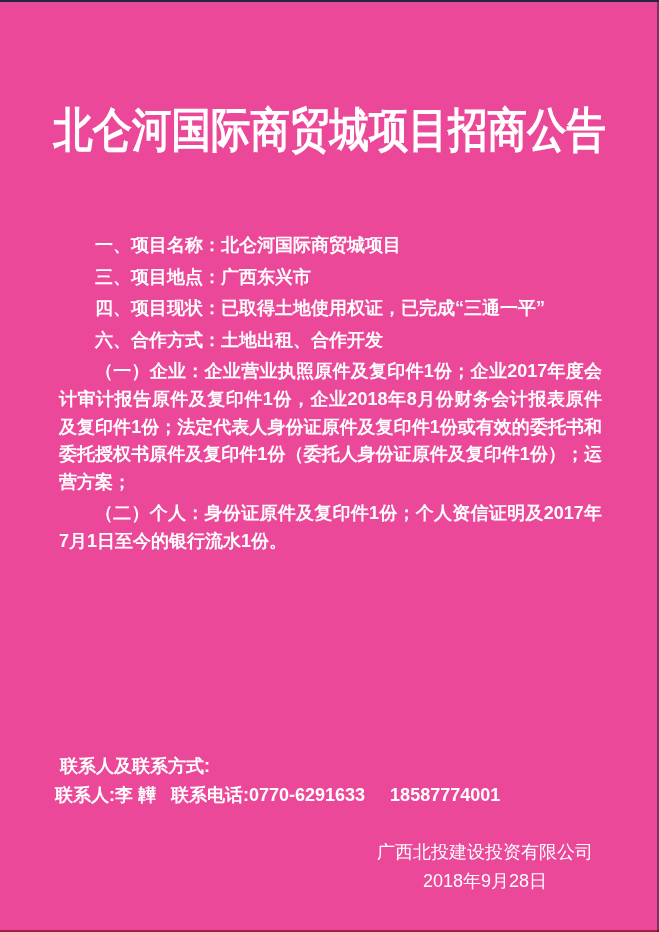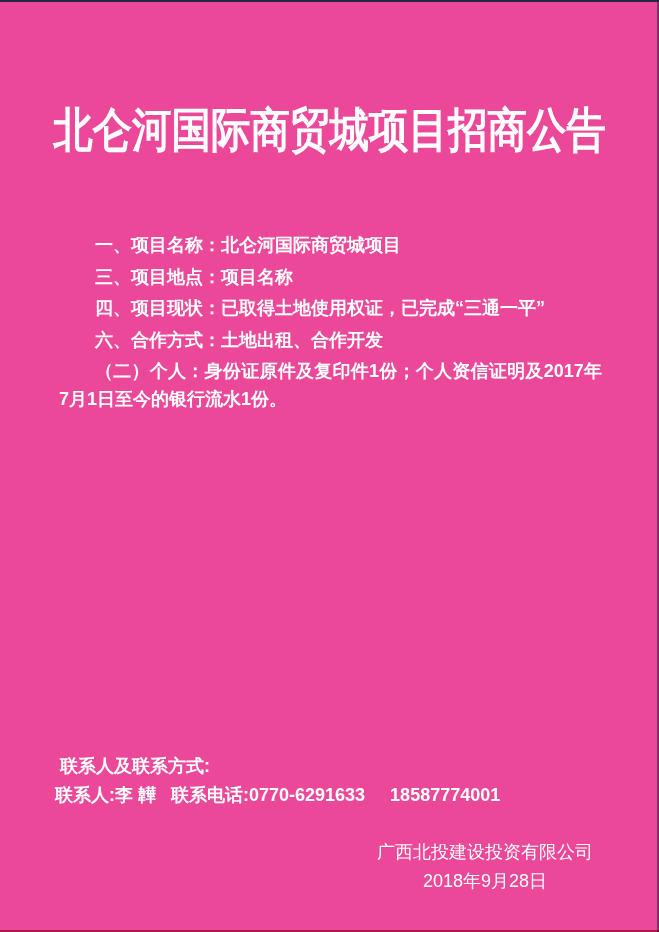--- a/index.html
+++ b/index.html
@@ -86,23 +86,24 @@
 </style>
 </head>
 <body>
 
 <div class="page">
 
   <h1 class="title">北仑河国际商贸城项目招商公告</h1>
 
   <div class="body-text">
       <p>一、项目名称：北仑河国际商贸城项目</p>
-      <p>三、项目地点：项目名称</p>
+      <p>三、项目地点：广西东兴市</p>
       <p>四、项目现状：已取得土地使用权证，已完成“三通一平”</p>
       <p>六、合作方式：土地出租、合作开发</p>
+      <p>（一）企业：企业营业执照原件及复印件1份；企业2017年度会计审计报告原件及复印件1份，企业2018年8月份财务会计报表原件及复印件1份；法定代表人身份证原件及复印件1份或有效的委托书和委托授权书原件及复印件1份（委托人身份证原件及复印件1份）；运营方案；</p>
       <p>（二）个人：身份证原件及复印件1份；个人资信证明及2017年7月1日至今的银行流水1份。</p>
     </div>
 
   <div class="contact">
     <div class="contact-heading">联系人及联系方式:</div>
     <div class="contact-line">联系人:李 韡   联系电话:0770-6291633     18587774001</div>
   </div>
 
   <div class="signature">
     <div>广西北投建设投资有限公司</div>

